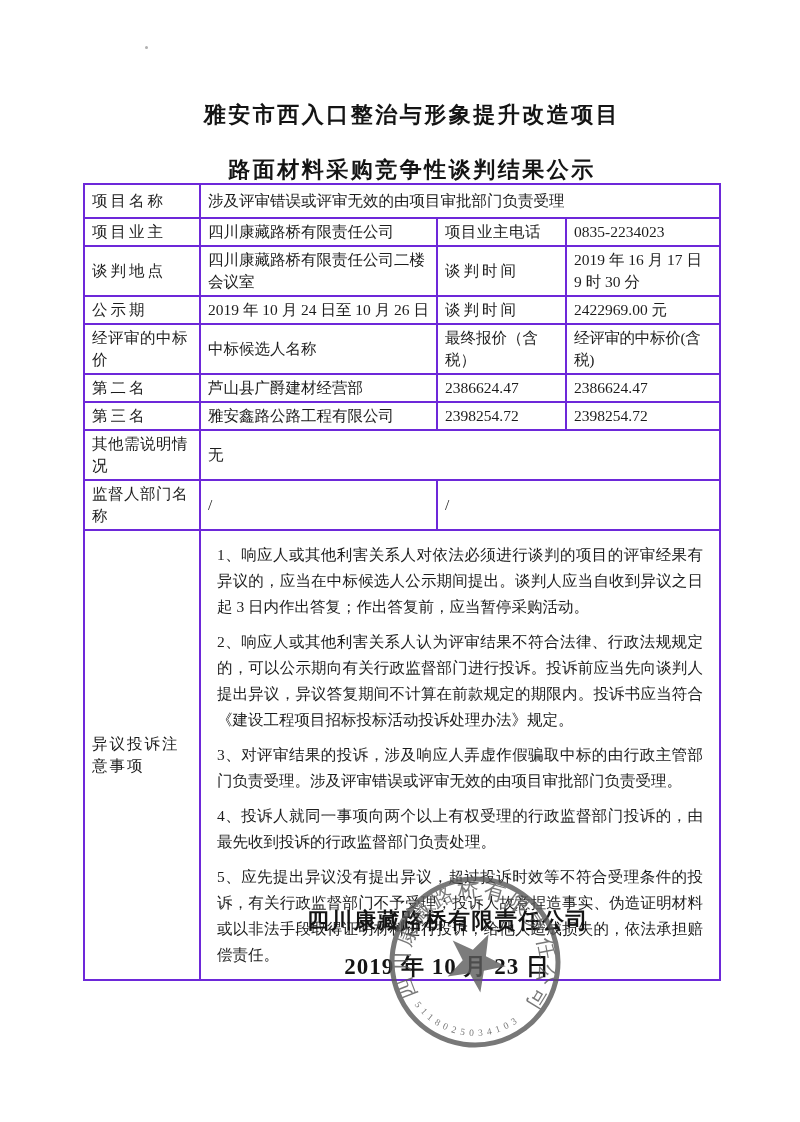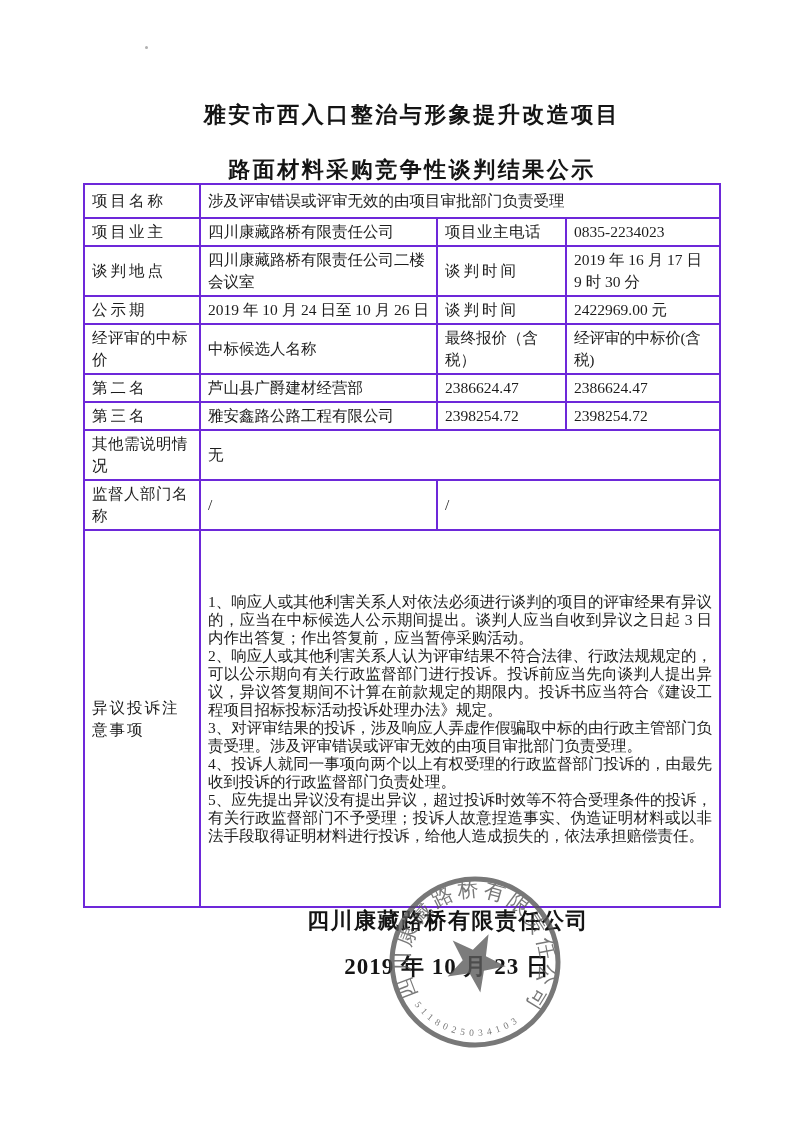--- a/index.html
+++ b/index.html
@@ -18,21 +18,21 @@
   table.doc{position:absolute;left:83px;top:183px;width:636px;
             border-collapse:collapse;table-layout:fixed;border:2px solid #383838;}
   table.doc td{border:2px solid #6d28d9;font-size:15.5px;padding:2px 7px;
                vertical-align:middle;overflow:hidden;line-height:22px;color:#1c1c1c;}
   td.lbl{letter-spacing:3px;}
   td.lbl7{letter-spacing:0.5px;}
   tr.h34{height:34px;} tr.h28{height:28px;} tr.h49{height:49px;}
   tr.h29{height:29px;} tr.h27{height:27px;}
   td.small{font-size:13.5px;letter-spacing:-0.3px;padding:2px 4px;}
   td.notice-cell{vertical-align:top;padding:6px 11px;}
-  td.notice-cell p{margin:0;line-height:18px;font-size:15.5px;text-align:justify;}
+  td.notice-cell p{margin:9px;line-height:26px;font-size:15.5px;text-align:justify;}
   tr.notice-row{height:377px;}
   td.notice-lbl{vertical-align:middle;letter-spacing:2px;line-height:27px;}
 
   .sign-company{position:absolute;top:906px;left:448px;transform:translateX(-50%);
                 font-size:22px;font-weight:bold;letter-spacing:1.5px;white-space:nowrap;color:#141414;}
   .sign-date{position:absolute;top:951px;left:447px;transform:translateX(-50%);
              font-size:23px;font-weight:bold;letter-spacing:1px;white-space:nowrap;color:#141414;}
 
   .stamp{position:absolute;left:385px;top:872px;opacity:0.8;transform:rotate(8deg);}
   .stamp .ring{stroke:#575757;}

